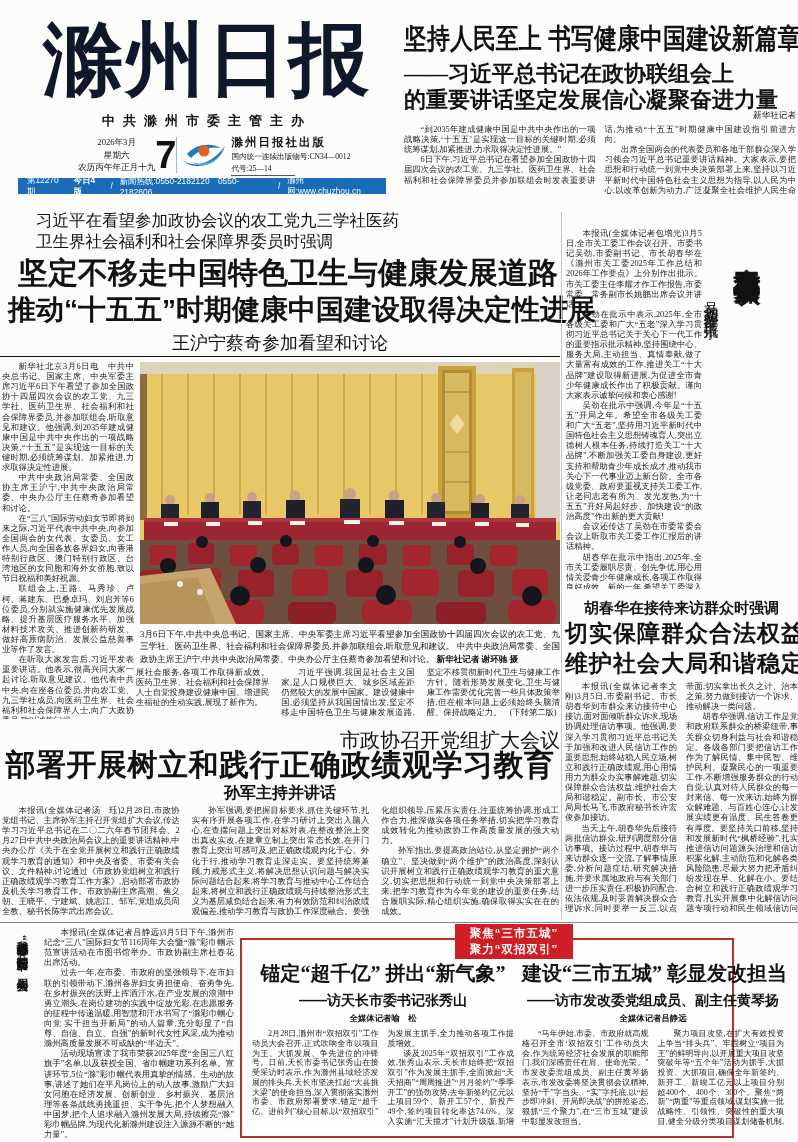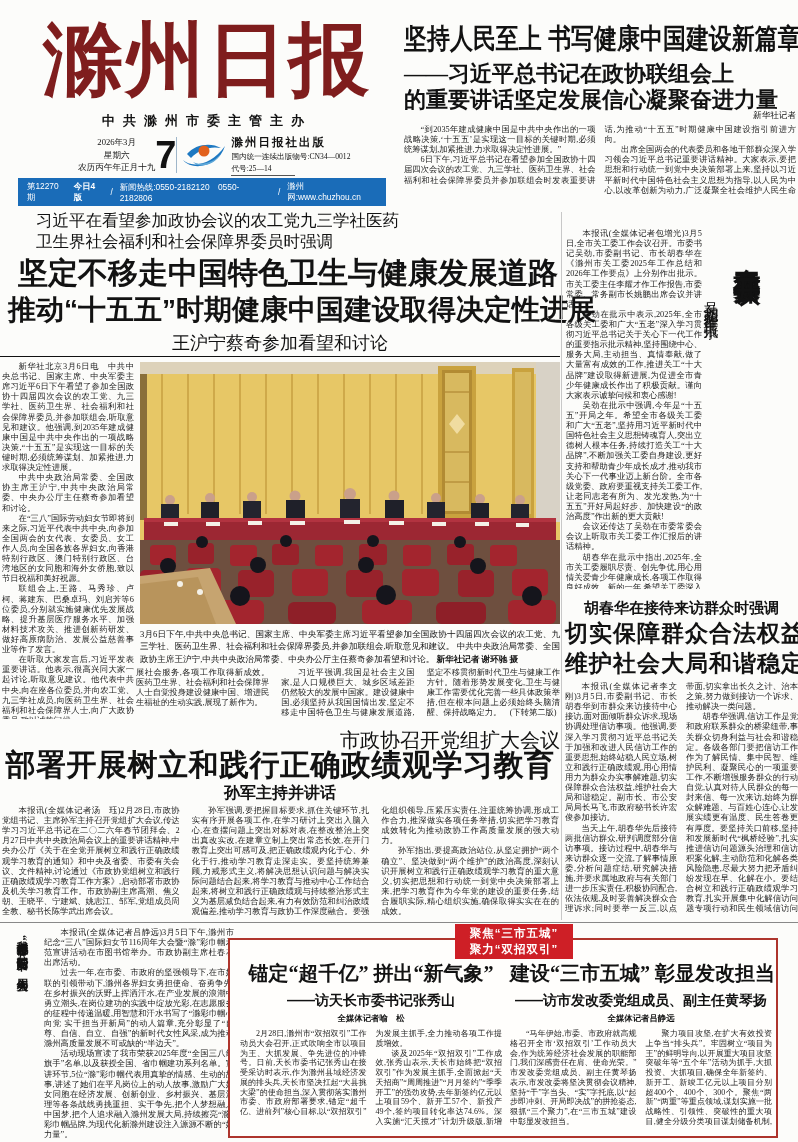--- a/index.html
+++ b/index.html
@@ -11,30 +11,30 @@
   }
   .abs { position:absolute; }
   .body-text { font-size:8.3px; line-height:1.22; text-align:justify; overflow:hidden; color:#1c1c1c; }
   .body-text p { text-indent:2em; }
   .body-text.cont p:first-child { text-indent:0; }
   .cols2 { column-count:2; column-gap:9px; column-fill:auto; }
   .cols3 { column-count:3; column-gap:12px; column-fill:auto; }
 
   
   .mast-title { left:18px; top:18px; width:378px; text-align:center; font-size:80px; line-height:1.05;
-    font-weight:bold; color:#7f1d1d; letter-spacing:2px; }
+    font-weight:bold; color:#0f172a; letter-spacing:2px; }
   .mast-sponsor { left:18px; top:112px; width:378px; text-align:center; font-size:13px; font-weight:bold; letter-spacing:8px; }
   .dateblock { left:78px; top:134px; display:flex; align-items:center; gap:0; }
   .dates { font-size:8.6px; line-height:1.5; text-align:center; }
   .day7 { font-size:38px; font-weight:bold; font-family:"Liberation Sans","DejaVu Sans",sans-serif; line-height:1; }
   .vline { width:1px; height:36px; background:#9fb6c9; }
   .pub { font-size:7.6px; line-height:1.5; }
   .pub .pub-name { font-size:11.5px; font-weight:bold; letter-spacing:2px; }
   .pub-rule { width:64px; border-top:1px solid #555; margin-top:1px; }
-  .bluebar { left:18px; top:178px; width:368px; height:28px; background:#1a6cb8; color:#fff;
+  .bluebar { left:18px; top:178px; width:368px; height:16px; background:#1a6cb8; color:#fff;
     display:flex; align-items:center; gap:7px; padding:0 9px; font-size:8.4px;
     font-family:"Liberation Sans","DejaVu Sans",sans-serif; }
   .bluebar .bold { font-weight:bold; }
 
   
   .ts-headline { left:404px; top:20px; width:480px; font-size:28px; font-weight:900; white-space:nowrap;
     font-family:"Liberation Sans","DejaVu Sans",sans-serif; letter-spacing:0;
     transform:scaleX(0.82); transform-origin:0 0; }
   .ts-sub { left:404px; width:392px; font-size:22px; font-weight:bold; text-align:left; white-space:nowrap; }
   .ts-byline { left:404px; top:110px; width:392px; text-align:right; font-size:8.6px; font-weight:normal; }
@@ -73,21 +73,21 @@
   .hu-h { left:565px; width:233px; text-align:center; font-size:23px; font-weight:900; white-space:nowrap; letter-spacing:1px; }
   .hu-body { left:565px; top:682px; width:233px; height:238px; }
 
   .rule-bottom { left:0; top:922px; width:798px; border-top:1px solid #888; }
 
   
   .fn-vhead { left:13px; top:932px; height:208px; font-size:11.5px; font-weight:900; letter-spacing:0.5px; line-height:1.6; }
   .fn-body { left:44px; top:928px; width:190px; height:212px; }
 
   
-  .box { left:228px; top:938px; width:550px; height:200px; border:2px solid #ae352d; background:#fffefc; }
+  .box { left:240px; top:938px; width:494px; height:200px; border:2px solid #ae352d; background:#fffefc; }
   .badge { left:455px; top:924px; width:118px; background:#ce1f26; color:#fff; z-index:5;
     text-align:center; font-size:11.5px; font-weight:bold; line-height:1.35; padding:2px 0; letter-spacing:1px;
     font-family:"Liberation Sans","DejaVu Sans",sans-serif; }
   .box-art { position:absolute; top:20px; width:262px; }
   .box-art.leftart { left:10px; }
   .box-art.rightart { left:280px; }
   .box-h { text-align:center; font-size:20px; font-weight:900; white-space:nowrap; }
   .box-deck { text-align:center; font-size:14px; font-weight:bold; margin-top:5px;
     font-family:"Liberation Sans","DejaVu Sans",sans-serif; }
   .box-byline { text-align:center; font-size:8.4px; margin-top:3px; font-weight:bold; }

